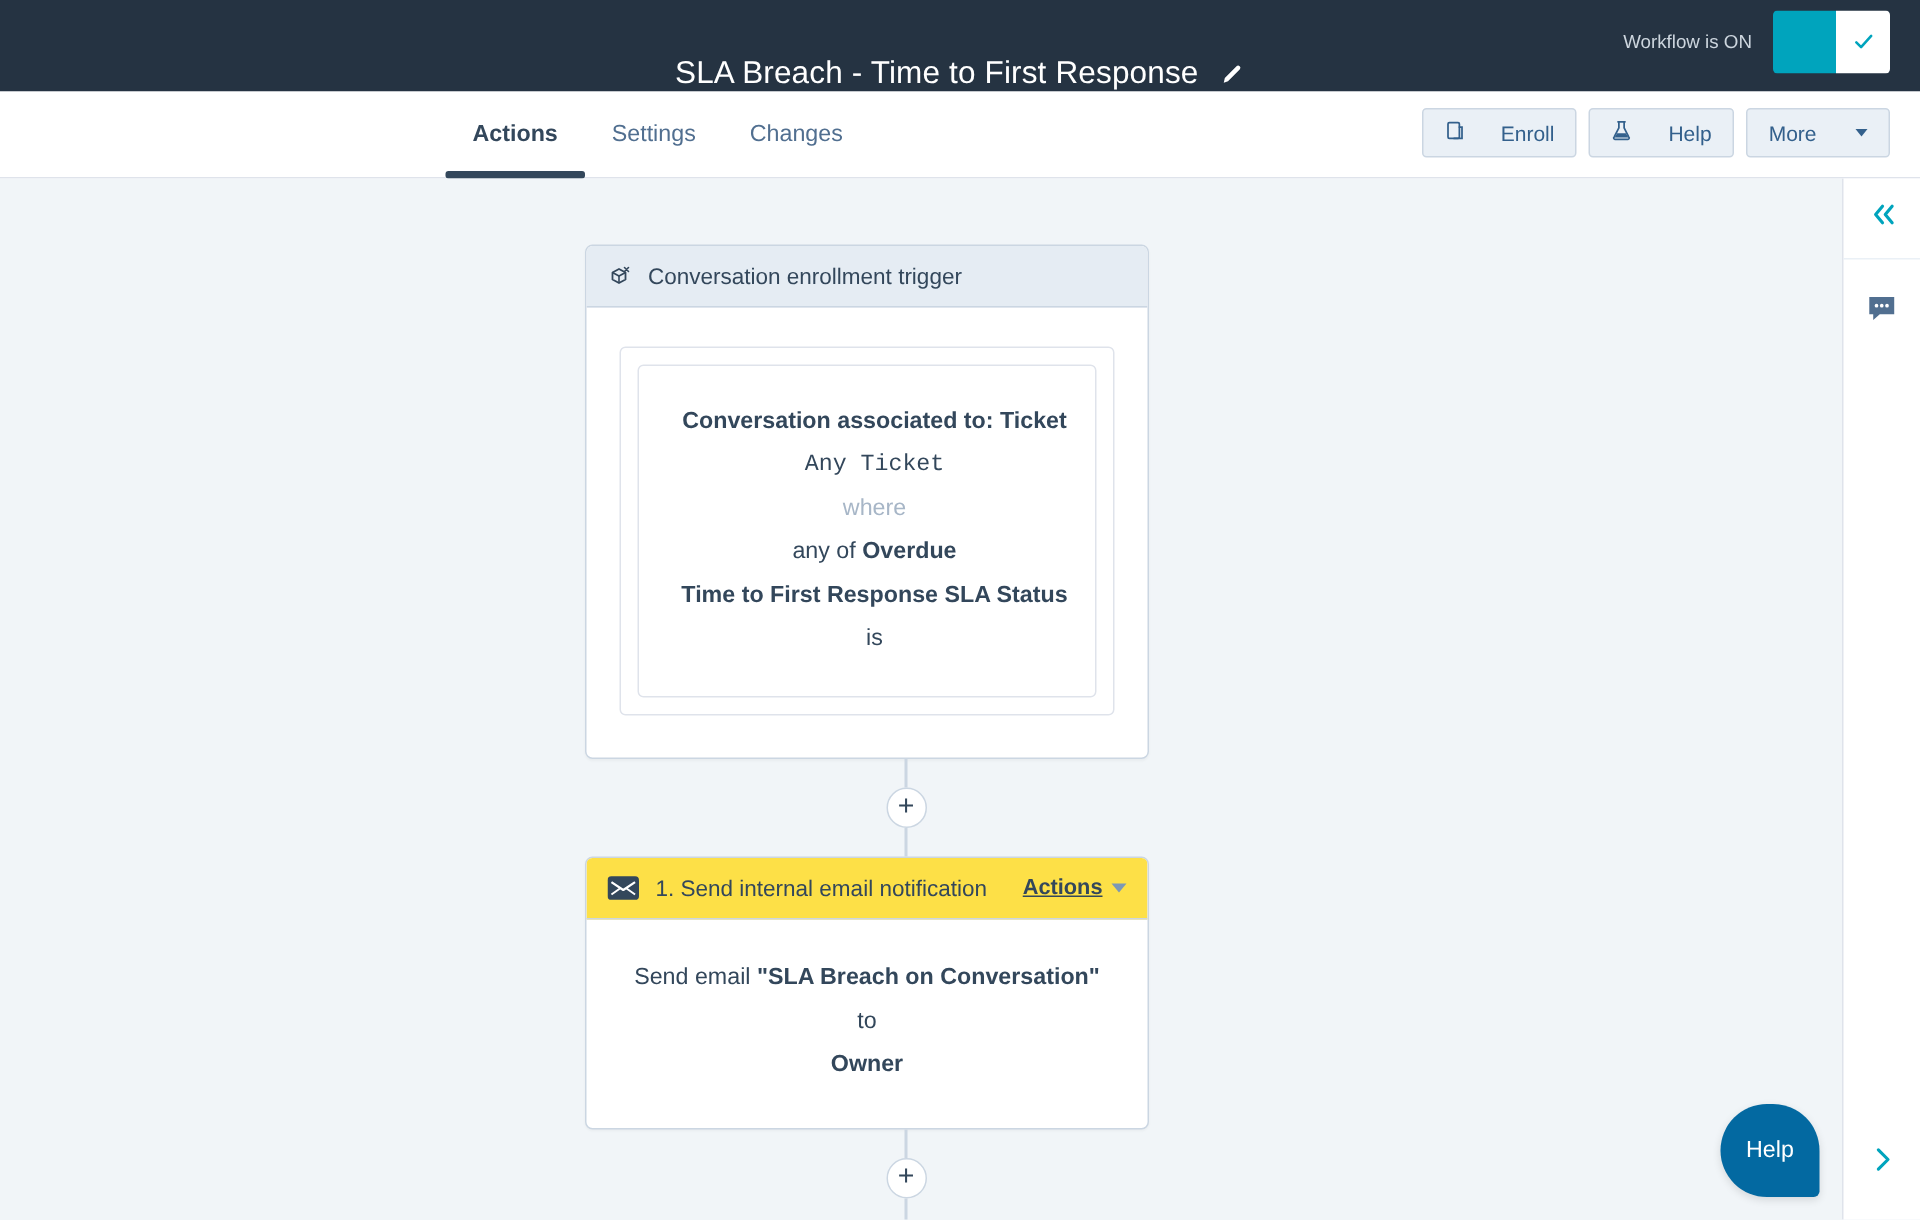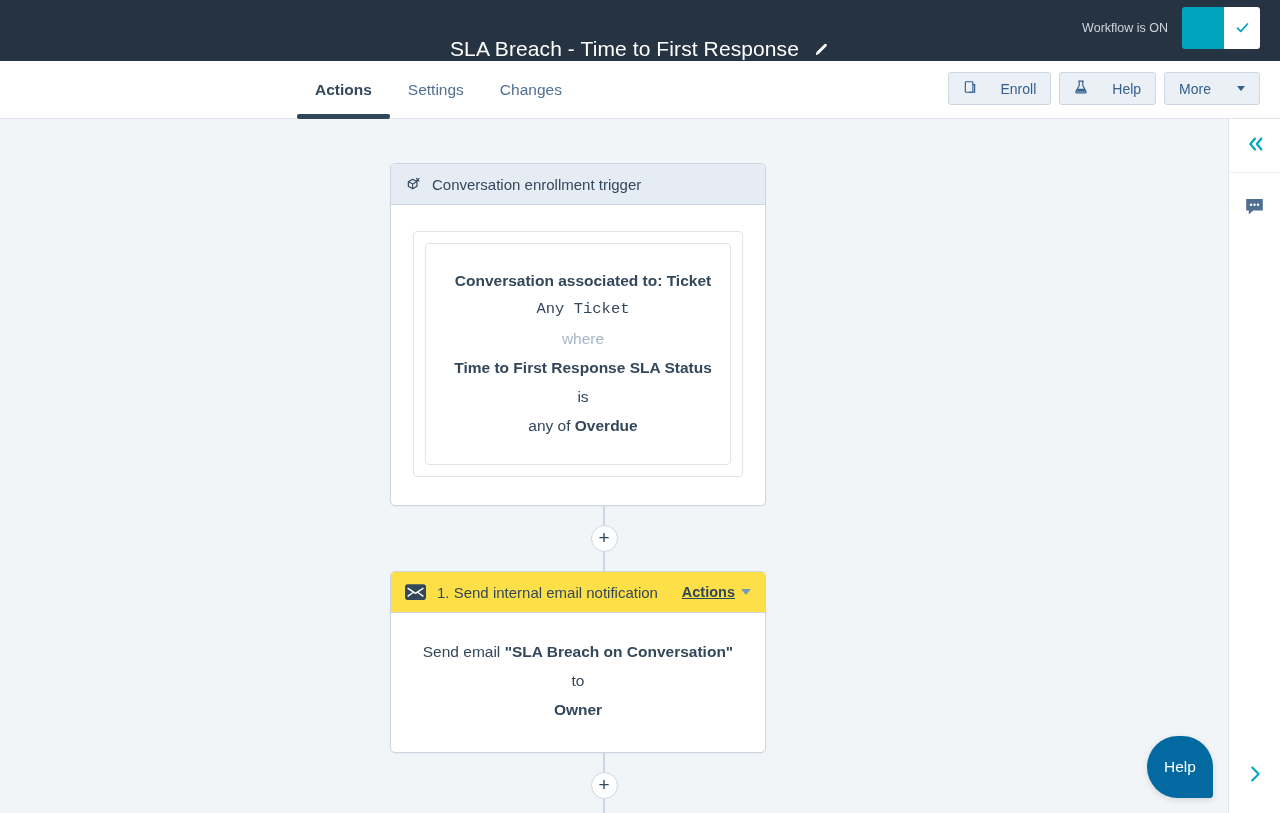--- a/index.html
+++ b/index.html
@@ -332,24 +332,24 @@
         <span class="header-title">Conversation enrollment trigger</span>
       </div>
 
       <div class="card-body">
         <div class="filter-outer">
           <div class="filter-inner">
             <div class="fline-bold">Conversation associated to: Ticket</div>
             <div class="fline-plain">Any Ticket</div>
             <div class="fline-where">where</div>
             <div>
-              <b>Time to First Response SLA Status</b><span> is</span>
+              <span>any of </span><b>Overdue</b>
             </div>
             <div>
-              <span>any of </span><b>Overdue</b>
+              <b>Time to First Response SLA Status</b><span> is</span>
             </div>
           </div>
         </div>
       </div>
     </div>
 
     <div class="connector">
       <div class="conn-line"></div>
       <div class="plus-node">
         <span>+</span>

